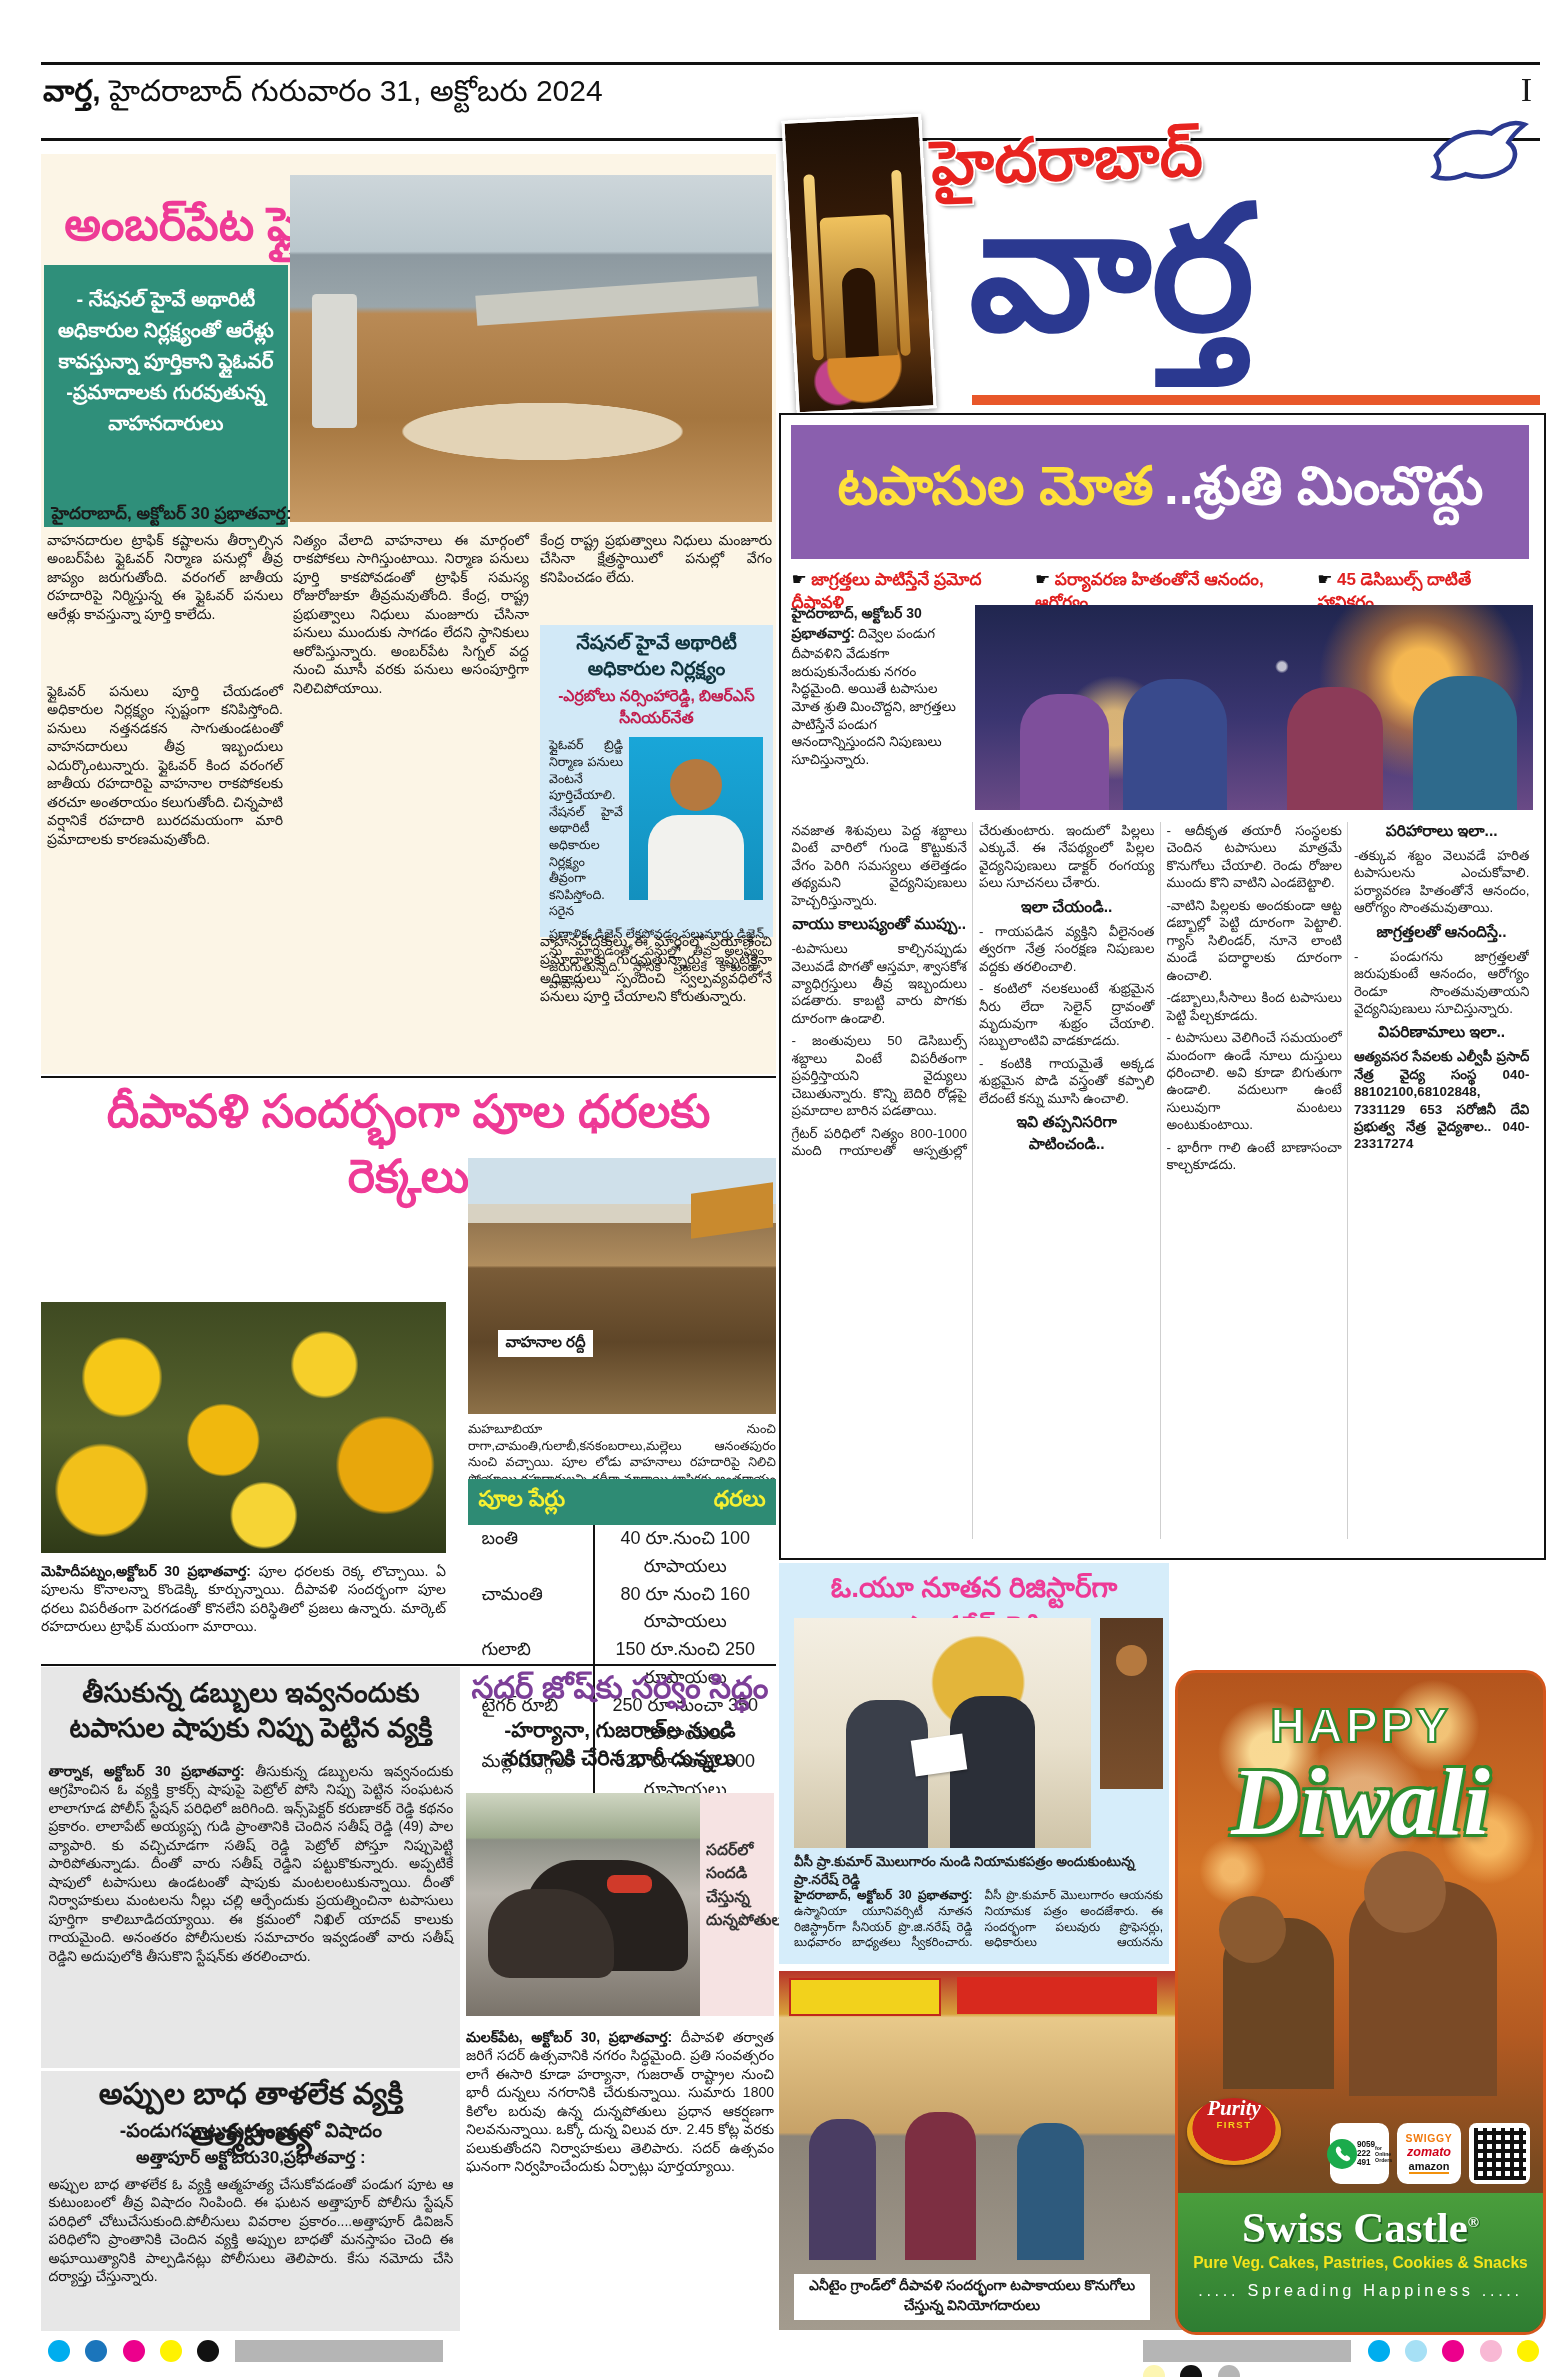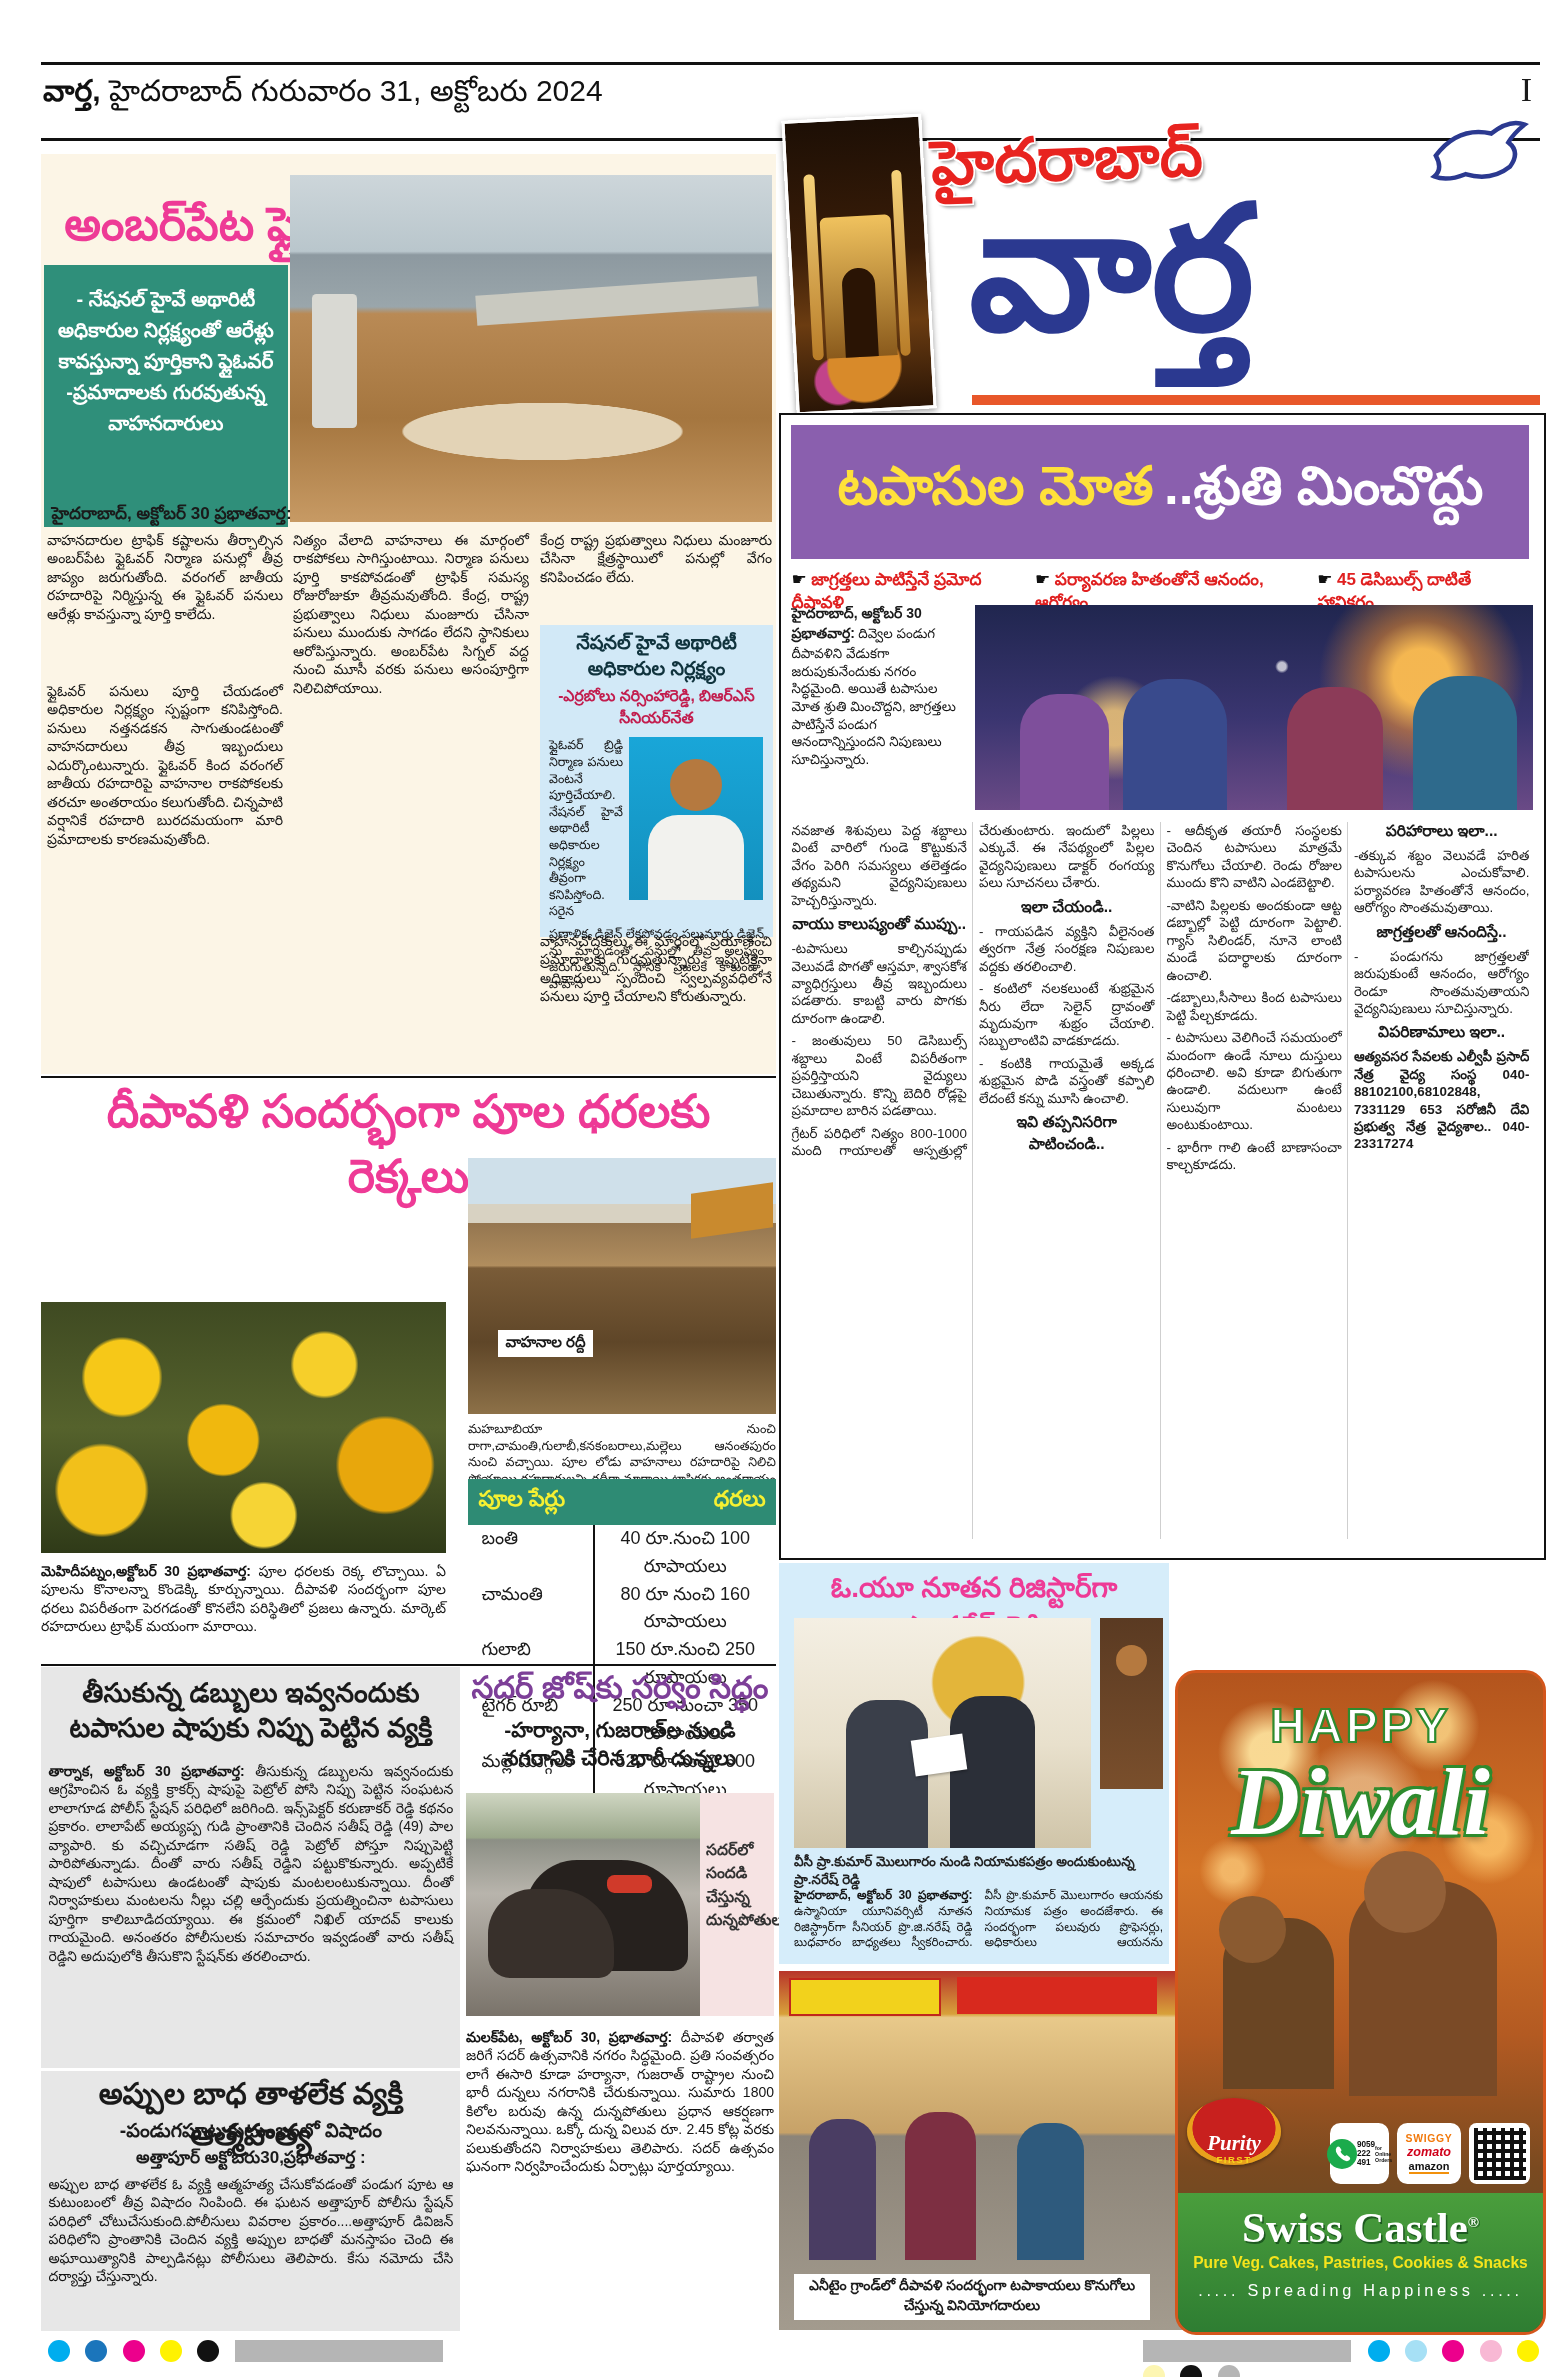--- a/index.html
+++ b/index.html
@@ -273,21 +273,21 @@
     radial-gradient(circle at 85% 25%, rgba(255,200,110,.8) 0 3%, transparent 8%),
     radial-gradient(circle at 15% 30%, rgba(255,210,130,.7) 0 2%, transparent 6%),
     radial-gradient(circle at 50% 20%, rgba(255,240,200,.5) 0 5%, transparent 12%),
     linear-gradient(180deg,#b3541d 0%,#d47427 30%,#b35a22 55%,#7a4a20 75%,#5a4a28 100%);">
   <div class="abs" style="left:0;top:25px;width:100%;text-align:center;font-size:48px;font-weight:700;color:#fff;-webkit-text-stroke:2.2px #2e8b2e;text-shadow:0 0 0 #2e8b2e;letter-spacing:3px;">HAPPY</div>
   <div class="abs" style="left:0;top:74px;width:100%;text-align:center;font-family:'Liberation Serif','DejaVu Serif',serif;font-style:italic;font-size:95px;font-weight:700;color:#fff;text-shadow:-3px -3px 0 #2e8b2e,3px -3px 0 #2e8b2e,-3px 3px 0 #2e8b2e,3px 3px 0 #2e8b2e,0 4.5px 7.4px rgba(0,0,0,.35);">Diwali</div>
   <div class="abs" style="left:45px;top:245px;width:111px;height:171px;background:#6a4523;border-radius:45px 45px 0 0;"></div>
   <div class="abs" style="left:41px;top:223px;width:67px;height:67px;border-radius:50%;background:#8a5a30;"></div>
   <div class="abs" style="left:171px;top:208px;width:148px;height:215px;background:#7a4a26;border-radius:59px 59px 0 0;"></div>
   <div class="abs" style="left:186px;top:178px;width:82px;height:82px;border-radius:50%;background:#936038;"></div>
-  <div class="abs" style="left:9px;top:425px;width:94px;height:67px;background:radial-gradient(ellipse at 50% 45%, #c8201e 0 62%, #e8a11c 63% 74%, #5a9e2f 75% 100%);border-radius:50%;display:flex;flex-direction:column;align-items:center;justify-content:flex-end;box-shadow:0 1.5px 3.7px rgba(0,0,0,.4);">
+  <div class="abs" style="left:9px;top:425px;width:94px;height:67px;background:radial-gradient(ellipse at 50% 45%, #c8201e 0 62%, #e8a11c 63% 74%, #5a9e2f 75% 100%);border-radius:50%;display:flex;flex-direction:column;align-items:center;justify-content:flex-start;box-shadow:0 1.5px 3.7px rgba(0,0,0,.4);">
     <div style="color:#fff;font-family:'Liberation Serif','DejaVu Serif',serif;font-style:italic;font-weight:700;font-size:21px;line-height:1;">Purity</div>
     <div style="color:#f6d41c;font-weight:700;font-size:9.6px;letter-spacing:1.5px;">FIRST</div>
   </div>
   <div class="abs" style="left:152px;top:450px;width:59px;height:61px;background:#fff;border-radius:10.4px;display:flex;flex-direction:row;align-items:center;justify-content:center;">
     <div style="width:30px;height:30px;border-radius:50%;background:#1bab4c;position:relative;">
       <svg width="30" height="30" viewBox="0 0 40 40">
             <path d="M13 11 q2-2 4 0 l2 3 q1 2-1 3 q2 4 6 6 q2-2 3-1 l3 2 q2 2 0 4 q-3 3-8 0 q-7-4-10-11 q-1-4 1-6Z" fill="#ffffff"></path>
           </svg>
     </div>
     <div style="font-size:8.2px;font-weight:700;color:#111;">9059 222 491</div>

